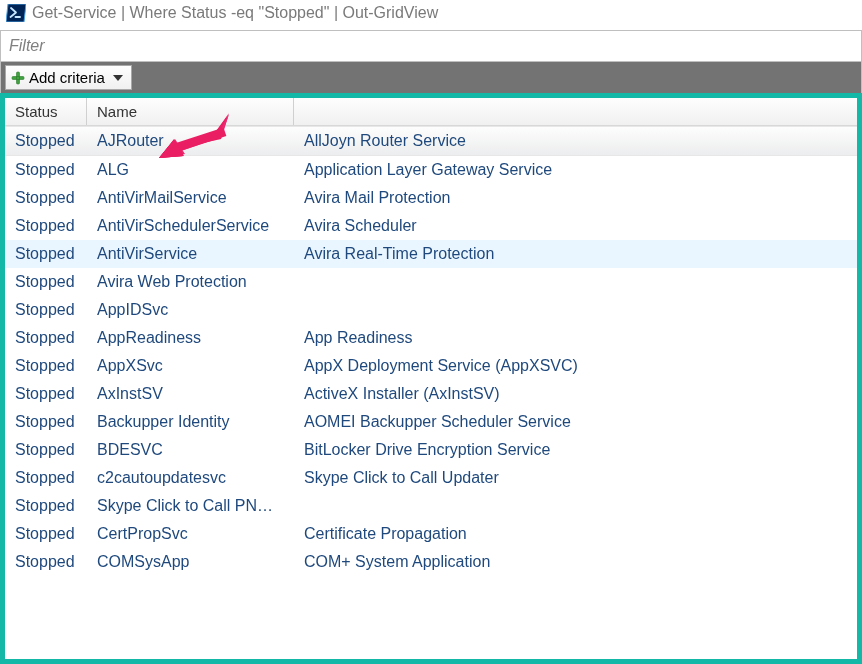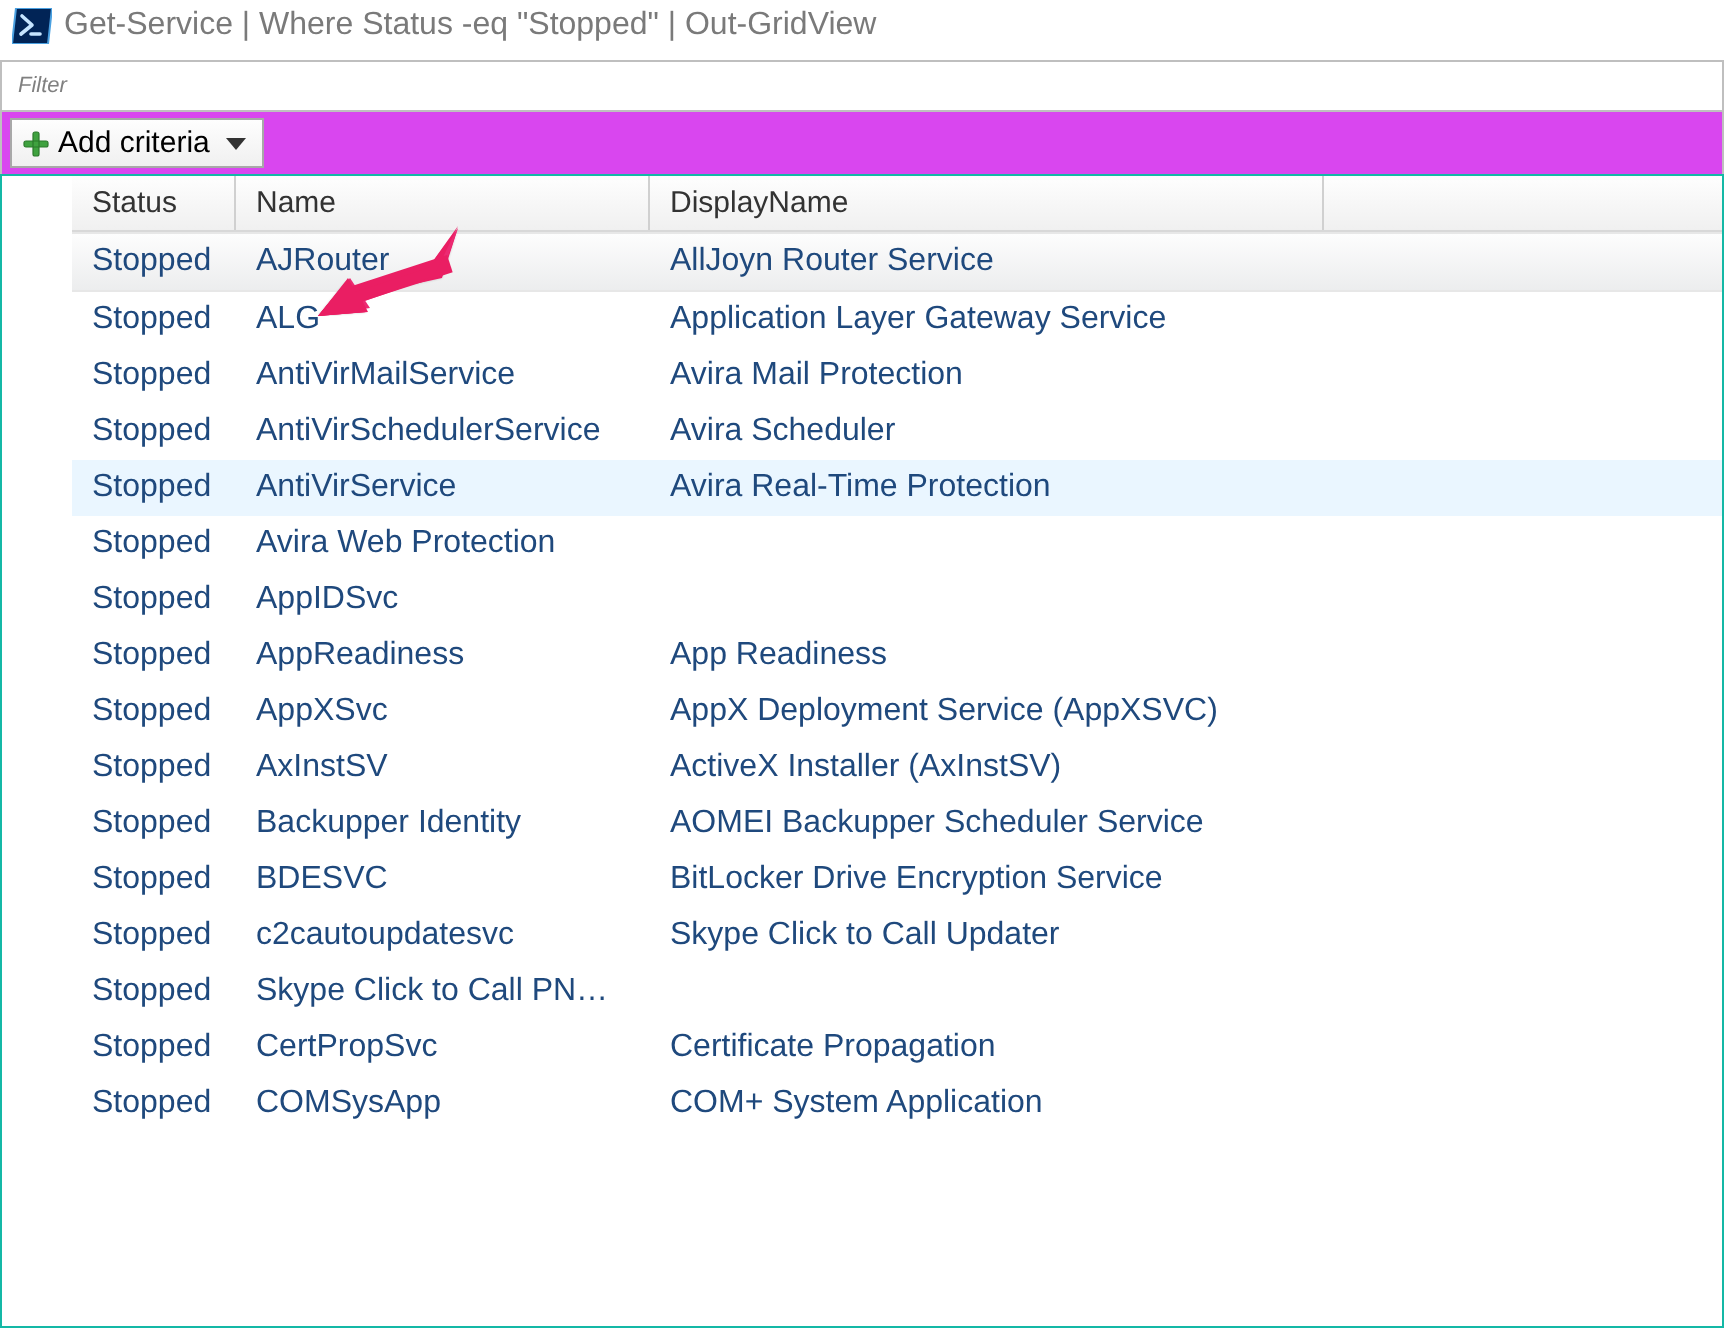--- a/index.html
+++ b/index.html
@@ -2,27 +2,27 @@
 <html><head>
 <meta charset="utf-8">
 <style>
   * { box-sizing: border-box; margin: 0; padding: 0; }
   html, body { width: 862px; height: 664px; font-family: "Segoe UI", Tahoma, sans-serif; font-size: 15px; color: #333; background: #fff; overflow: hidden; }
   .window { width: 862px; height: 664px; display: flex; flex-direction: column; }
   .titlebar { display: flex; align-items: center; padding: 4px 6px 8px 6px; gap: 6px; background: #fff; }
   .titlebar-icon svg { display: block; }
   .titlebar-text { color: #7a7a7a; font-size: 16px; }
   .filter-wrap { border: 1px solid #bfbfbf; border-bottom: none; padding: 0; }
-  .filter-input { width: 100%; border: none; outline: none; padding: 6px 8px; font-size: 11px; font-style: italic; color: #6f6f6f; background: #fff; font-family: inherit; }
+  .filter-input { width: 100%; border: none; outline: none; padding: 6px 8px; font-size: 16px; font-style: italic; color: #6f6f6f; background: #fff; font-family: inherit; }
   .filter-input::placeholder { color: #808080; font-style: italic; }
-  .criteria-bar { border: 1px solid #bfbfbf; border-top: 1px solid #bfbfbf; border-bottom: none; padding: 3px 4px; background: #d946ef; }
+  .criteria-bar { border: 1px solid #bfbfbf; border-top: 1px solid #bfbfbf; border-bottom: none; padding: 3px 4px; background: #737373; }
   .add-criteria-btn { display: inline-flex; align-items: center; gap: 4px; border: 1px solid #a8a8a8; background: linear-gradient(#fefefe, #f0f0f0); padding: 3px 8px 3px 5px; font-size: 15px; cursor: pointer; font-family: inherit; }
   .plus-icon { width: 14px; height: 14px; display:inline-flex; align-items:center; justify-content:center; }
   .dropdown-caret { width: 0; height: 0; border-left: 5px solid transparent; border-right: 5px solid transparent; border-top: 6px solid #333; display:inline-block; margin-left: 4px; }
-  .grid-wrap { border: 1px solid #14b8a6; flex: 1; overflow: hidden; background: #fff; position: relative; padding-left: 35px; }
+  .grid-wrap { border: 5px solid #14b8a6; flex: 1; overflow: hidden; background: #fff; position: relative; }
   .grid-headers { display: grid; grid-template-columns: 82px 207px 337px 1fr; background: linear-gradient(#fefefe, #f0f0f0); border-bottom: 1px solid #d8d8d8; }
   .grid-header-cell { padding: 5px 10px; border-right: 1px solid #d0d0d0; font-size: 15px; color: #333; cursor: pointer; user-select: none; }
   .grid-header-cell:last-child { border-right: none; }
   .grid-body { overflow-y: auto; }
   .grid-row { display: grid; grid-template-columns: 82px 207px 337px 1fr; padding: 0; }
   .grid-row.selected { background: linear-gradient(#fdfdfd, #ecedee); border-top:1px solid #e7e7e7;border-bottom:1px solid #e7e7e7; }
   .grid-row.highlight { background: #eaf6ff; }
   .grid-cell { padding: 5px 10px 5px 10px; color: #1f497d; font-size: 16px; white-space: nowrap; overflow: hidden; text-overflow: ellipsis; }
   .arrow-annotation { position: absolute; left: 159px; top: 110px; pointer-events: none; z-index: 50; }
 </style>
@@ -58,21 +58,20 @@
       </span>
       <span>Add criteria</span>
       <span class="dropdown-caret"></span>
     </button>
   </div>
 
   <div class="grid-wrap">
     <div class="grid-headers">
       <div class="grid-header-cell">Status</div>
       <div class="grid-header-cell">Name</div>
-      <div class="grid-header-cell">DisplayName</div>
       <div class="grid-header-cell"></div>
     </div>
     <div class="grid-body" id="grid-body">
         <div class="grid-row selected">
           <div class="grid-cell">Stopped</div>
           <div class="grid-cell">AJRouter</div>
           <div class="grid-cell">AllJoyn Router Service</div>
           <div class="grid-cell"></div>
         </div>
         <div class="grid-row">

